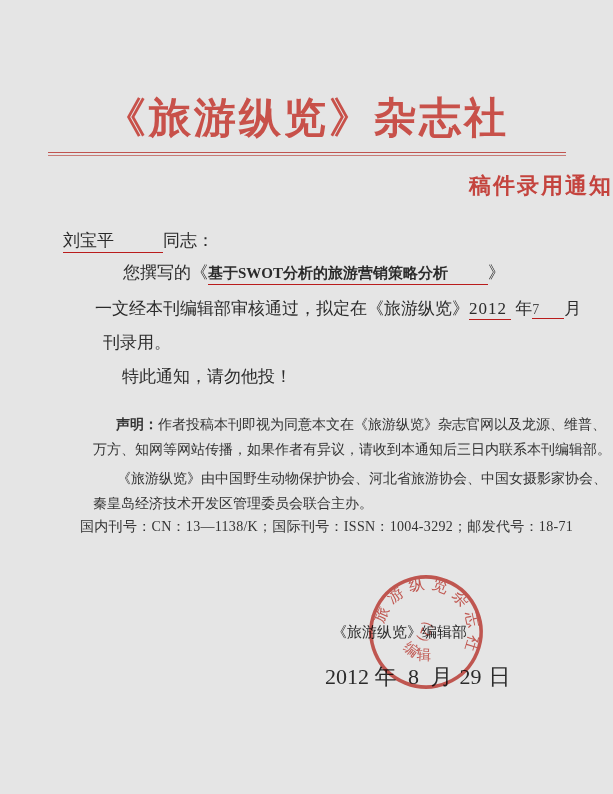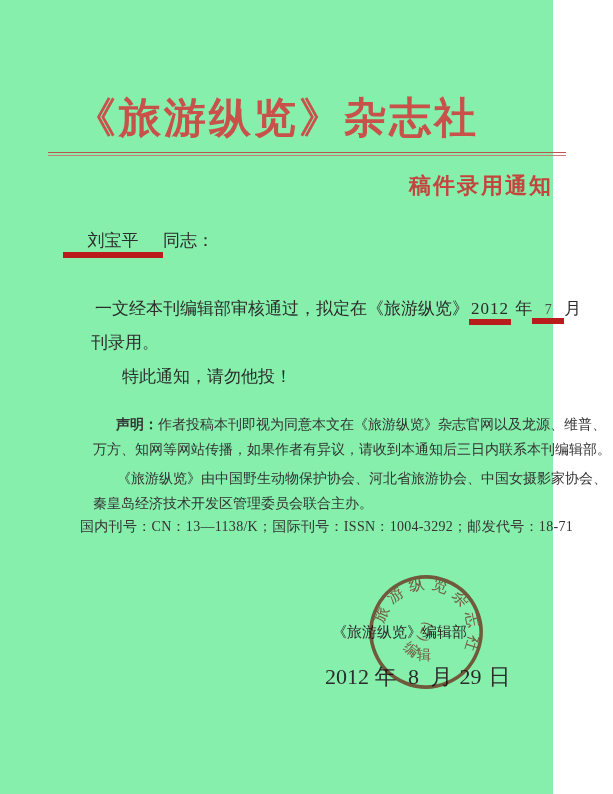--- a/index.html
+++ b/index.html
@@ -3,22 +3,22 @@
 <meta charset="utf-8">
 <style>
   * { margin: 0; padding: 0; box-sizing: border-box; }
   html, body { background: #ffffff; }
   body {
     font-family: "Liberation Serif", "DejaVu Serif", serif;
     width: 613px; height: 794px; overflow: hidden;
   }
   .page {
     position: relative;
-    width: 553px; height: 794px;
-    background: #86efac;
+    width: 613px; height: 794px;
+    background: #e5e5e5;
     color: #2b2b2b;
   }
   .abs { position: absolute; white-space: nowrap; }
 
   
   .masthead {
     left: 0; right: 0; top: 90px;
     text-align: center;
     font-size: 42px;
     font-weight: 600;
@@ -38,37 +38,37 @@
     font-size: 22px;
     font-weight: 700;
     letter-spacing: 2px;
     color: #c4443e;
   }
 
   
   .bodytext { font-size: 17px; color: #2b2b2b; }
   .u {
     display: inline-block;
-    border-bottom: 6px solid #b91c1c;
-    text-align: center;
+    border-bottom: 1px solid #b91c1c;
+    text-align: left;
     vertical-align: baseline;
   }
   .salutation { left: 63px; top: 229px; }
   .salutation .u { width: 100px; }
   .para-title { left: 123px; top: 261px; }
   .article-underline {
     width: 280px;
     font-size: 15px;
     font-weight: 700;
     padding-bottom: 1px;
   }
   .para-accept { left: 95px; top: 297px; }
   .year-underline { width: 42px; letter-spacing: 1px; }
   .month-underline { width: 32px; font-size: 14px; color: #4a4a4a; }
-  .para-accept2 { left: 91px; top: 331px; }
+  .para-accept2 { left: 103px; top: 331px; }
   .para-notice { left: 122px; top: 365px; }
 
   
   .note { font-size: 14px; color: #333333; }
   .stmt1 { left: 116px; top: 416px; }
   .stmt2 { left: 93px; top: 441px; }
   .sponsor1 { left: 117px; top: 470px; }
   .sponsor2 { left: 93px; top: 495px; }
   .issn { left: 80px; top: 518px; letter-spacing: 0.3px; }
   .phone { left: 122px; top: 552px; }
@@ -100,20 +100,23 @@
   <div class="abs masthead">《旅游纵览》杂志社</div>
 
   <div class="red-rule"></div>
 
   <div class="abs notice-title">稿件录用通知</div>
 
   <div class="abs bodytext salutation">
     <span class="u">刘宝平</span><span>同志：</span>
   </div>
 
+  <div class="abs bodytext para-title">
+    <span>您撰写的《</span><span class="u article-underline">基于SWOT分析的旅游营销策略分析</span><span>》</span>
+  </div>
 
   <div class="abs bodytext para-accept">
     <span>一文经本刊编辑部审核通过，拟定在《旅游纵览》</span><span class="u year-underline">2012</span>
     <span>年</span><span class="u month-underline">7</span><span>月</span>
   </div>
 
   <div class="abs bodytext para-accept2">刊录用。</div>
 
   <div class="abs bodytext para-notice">特此通知，请勿他投！</div>
 

